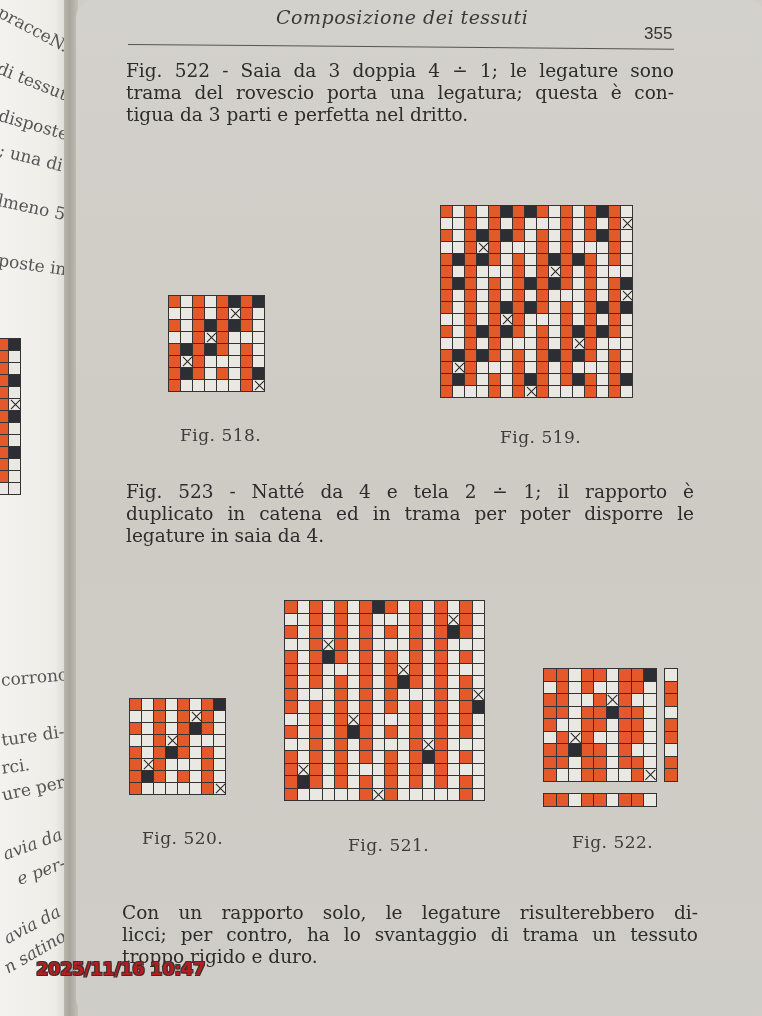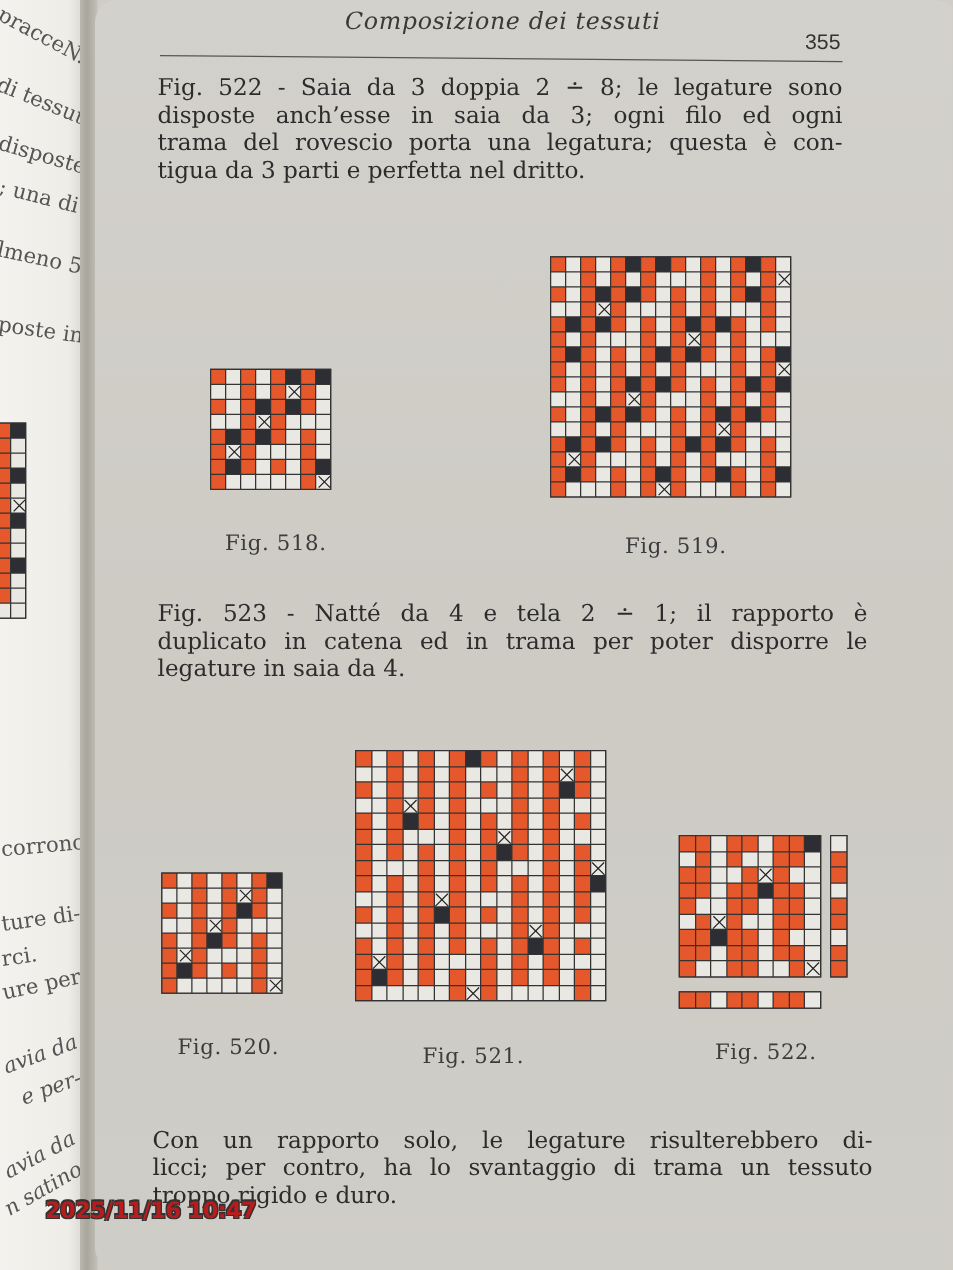--- a/index.html
+++ b/index.html
@@ -117,22 +117,21 @@
     </div>
 </div>
 <div class="left-gutter"></div>
 
 <div class="page">
   <div class="header-title">Composizione dei tessuti</div>
   <div class="page-number">355</div>
   <div class="header-rule"></div>
 
   <div class="para" style="left:50px; top:60px; width:548px;">
-    <p>Fig. 522 - Saia da 3 doppia 2 ∸ 8; le legature sono</p>
-    <p>disposte anch’esse in saia da 3; ogni filo ed ogni</p>
+    <p>Fig. 522 - Saia da 3 doppia 4 ∸ 1; le legature sono</p>
     <p>trama del rovescio porta una legatura; questa è con-</p>
     <p class="last">tigua da 3 parti e perfetta nel dritto.</p>
   </div>
 
   <div id="fig518" class="grid" style="left: 92px; top: 295px; grid-template-columns: repeat(8, 11px); grid-auto-rows: 11px;">
       <div class="cell R"></div>
       <div class="cell"></div>
       <div class="cell R"></div>
       <div class="cell"></div>
       <div class="cell R"></div>
@@ -781,21 +780,21 @@
       <div class="cell x"></div>
       <div class="cell R"></div>
       <div class="cell"></div>
       <div class="cell"></div>
       <div class="cell"></div>
       <div class="cell"></div>
       <div class="cell"></div>
       <div class="cell R"></div>
       <div class="cell"></div>
     </div>
-  <div class="caption" style="left:262px; top:835px;">Fig. 521.</div>
+  <div class="caption" style="left:272px; top:835px;">Fig. 521.</div>
   <div id="fig522" class="grid" style="left: 467px; top: 668px; grid-template-columns: repeat(9, 11.5px); grid-auto-rows: 11.5px;">
       <div class="cell R"></div>
       <div class="cell R"></div>
       <div class="cell"></div>
       <div class="cell R"></div>
       <div class="cell R"></div>
       <div class="cell"></div>
       <div class="cell R"></div>
       <div class="cell R"></div>
       <div class="cell K"></div>

